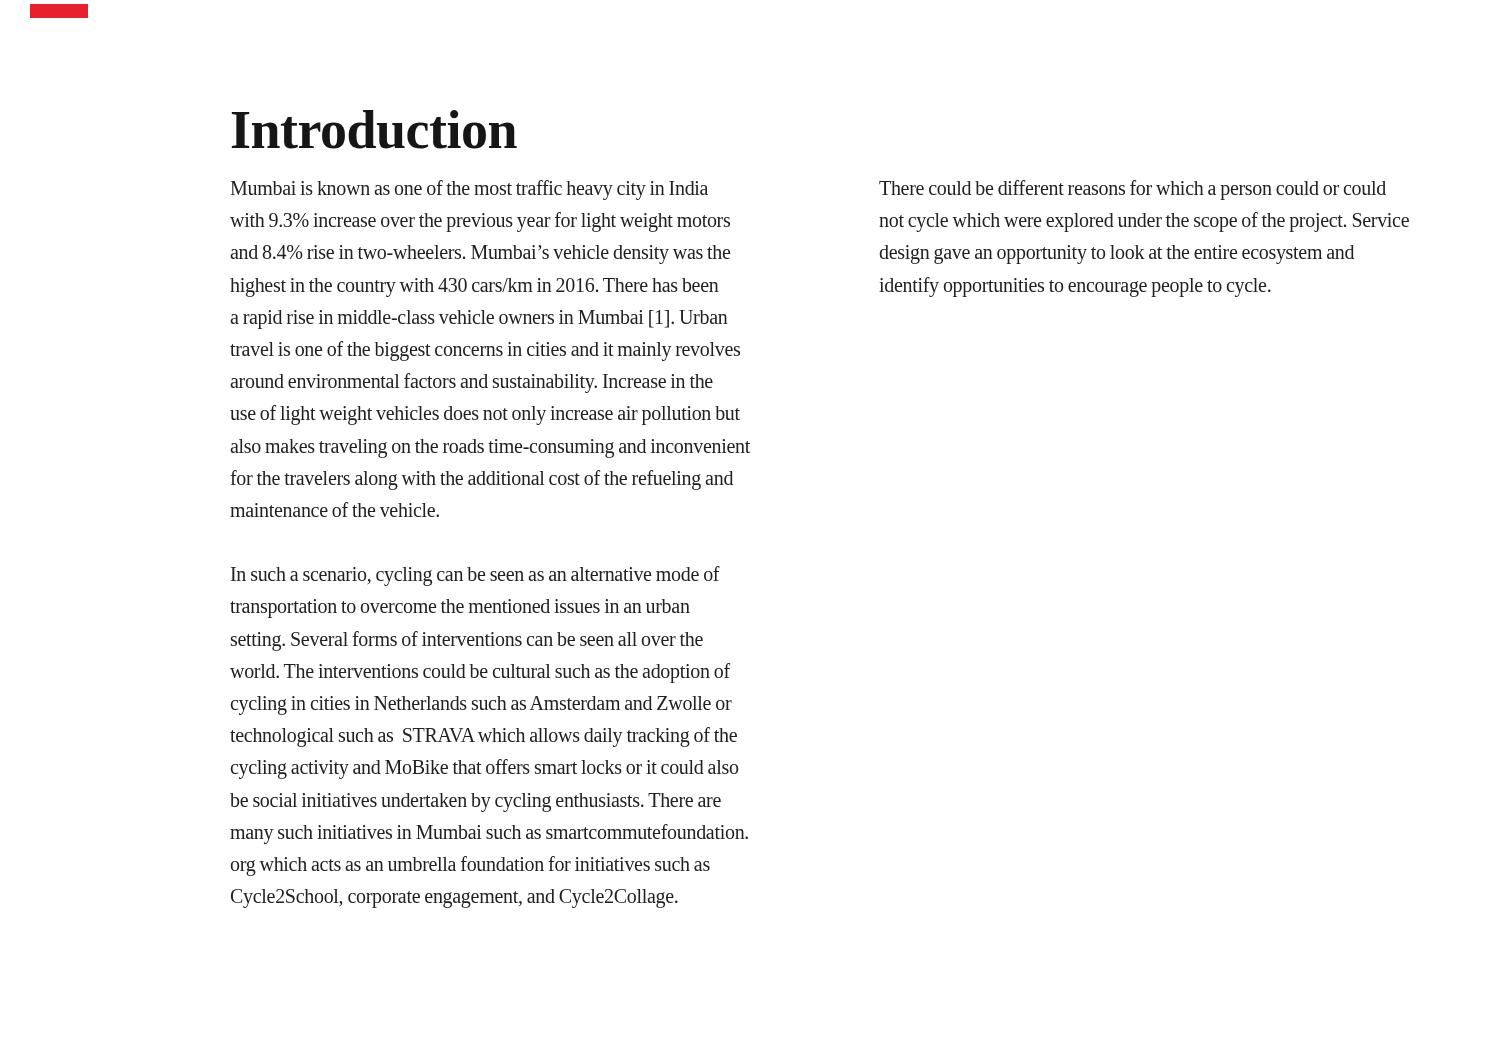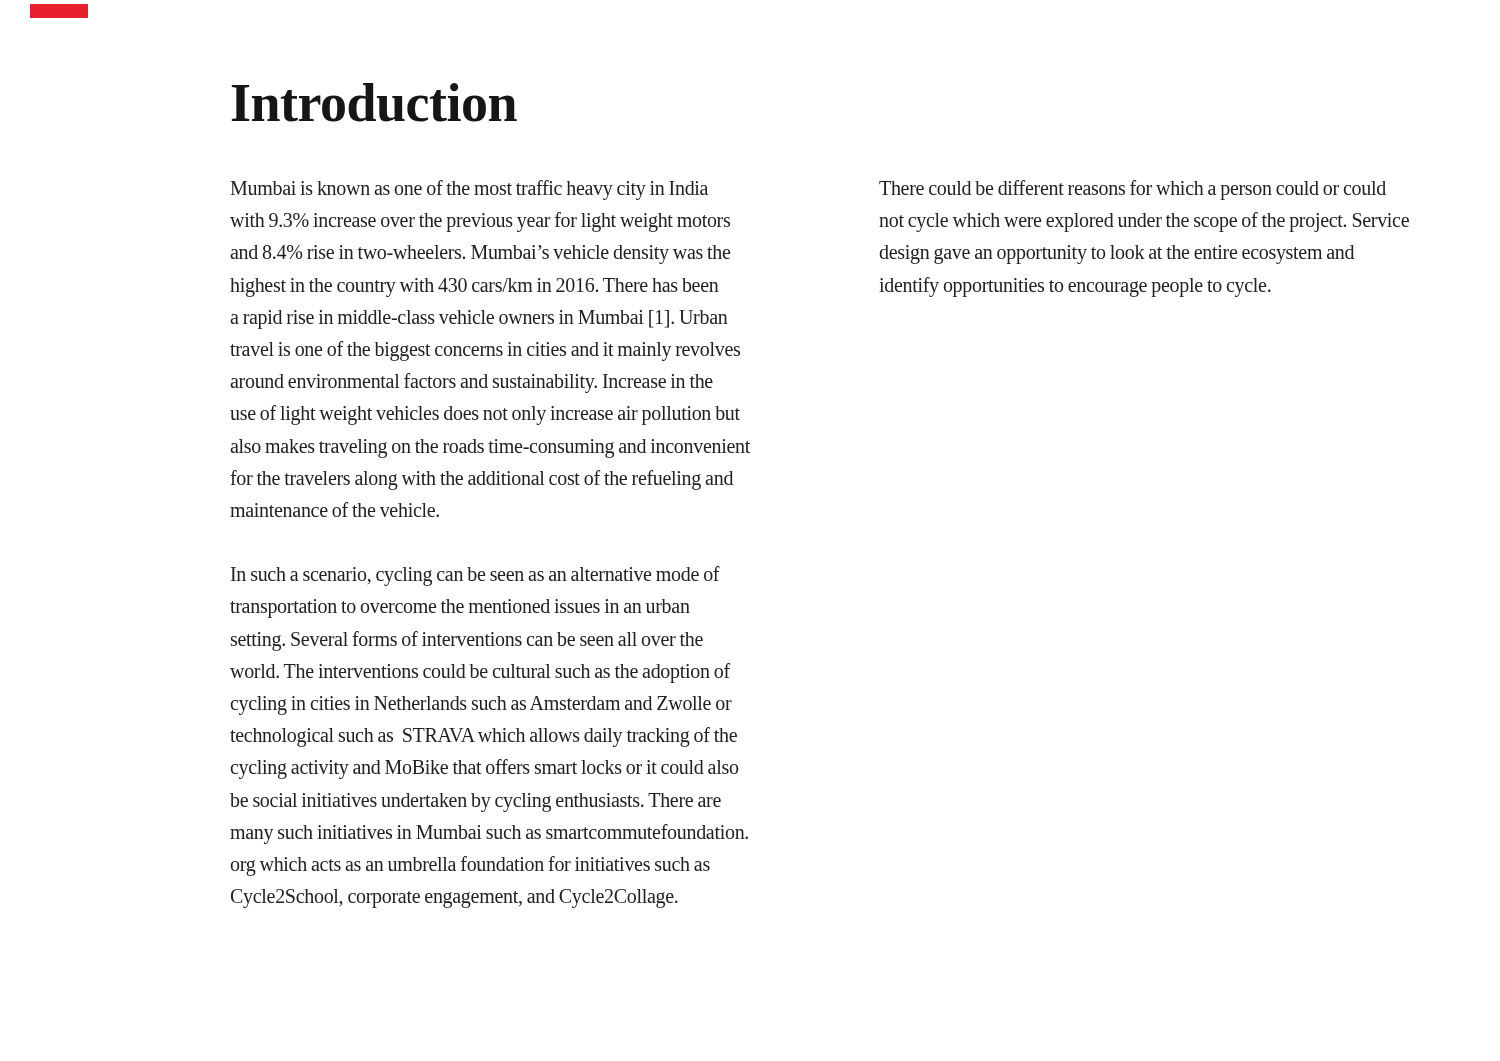--- a/index.html
+++ b/index.html
@@ -16,21 +16,21 @@
     position: absolute;
     left: 30px;
     top: 4px;
     width: 58px;
     height: 14px;
     background: #e8202d;
   }
   .page-title {
     position: absolute;
     left: 230px;
-    top: 76px;
+    top: 103px;
     font-family: "Liberation Serif", serif;
     font-size: 54px;
     font-weight: 700;
     line-height: 1.0;
     letter-spacing: -0.5px;
     color: #161616;
   }
   .text-column {
     position: absolute;
     top: 172px;

